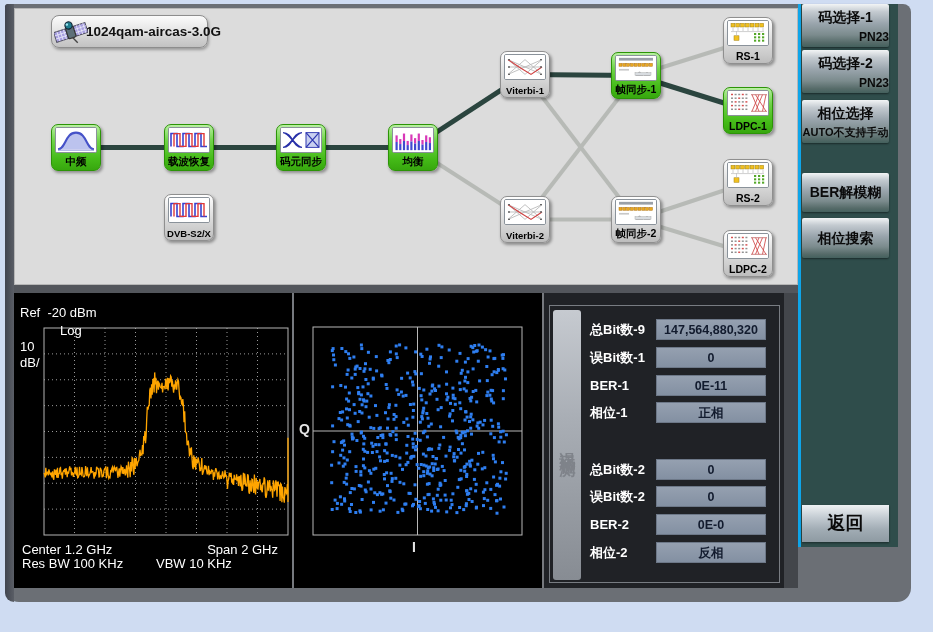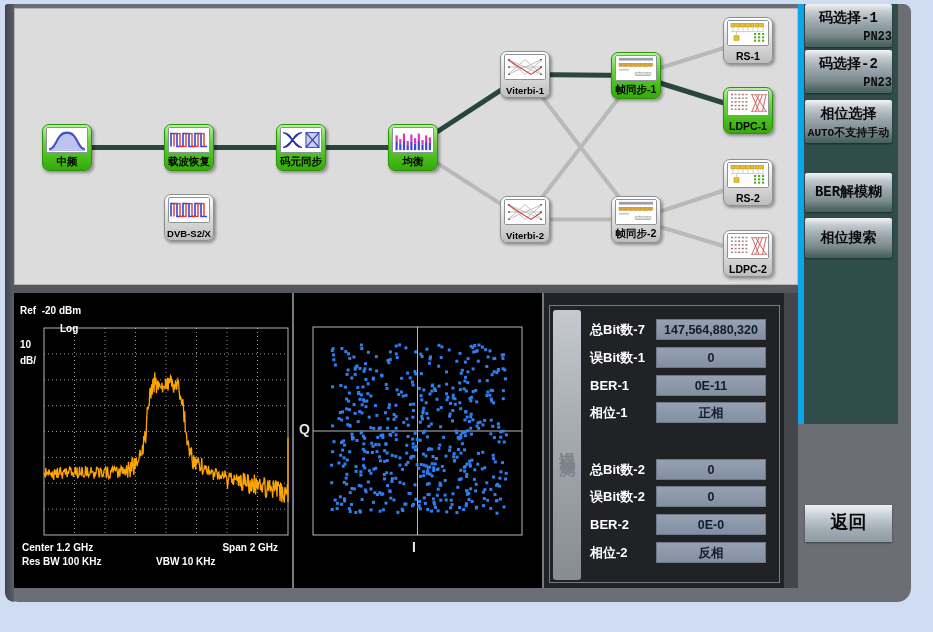--- a/index.html
+++ b/index.html
@@ -31,39 +31,39 @@
               background:linear-gradient(180deg,#fbfbfb 0%,#e6e6e6 45%,#cfcfcf 75%,#c2c2c2 100%);
               border:1px solid #8d8d8d;box-shadow:1px 2px 3px rgba(0,0,0,.3);
               display:flex;align-items:center;cursor:pointer;}
   .config-btn .sat{width:34px;height:32px;margin-left:2px;flex:none;}
   .config-btn .clabel{font-size:13.5px;font-weight:bold;color:#111;margin-left:-2px;white-space:nowrap;}
   
   .sep{height:8px;background:#53565c;}
   .charts-row{display:flex;height:295px;background:#43464b;}
   .panel-black{position:relative;height:295px;background:#000;}
   .gap{width:2px;height:295px;background:#76797e;}
-  .spec-text{position:absolute;color:#fff;font-weight:bold;font-size:10px;white-space:nowrap;}
+  .spec-text{position:absolute;color:#fff;font-weight:normal;font-size:13px;white-space:nowrap;}
   .axis-label{position:absolute;color:#e4e4e4;font-weight:bold;font-size:14px;}
   
   .ber-panel{position:relative;height:295px;background:#202226;}
   .ber-inner{position:absolute;left:5px;top:12px;width:231px;height:278px;border:1px solid #787c82;}
   .ber-tab{position:absolute;left:9px;top:17px;width:28px;height:270px;border-radius:3px;
            background:linear-gradient(180deg,#c6cad0 0%,#a9aeb5 40%,#878c93 100%);
            display:flex;align-items:center;justify-content:center;}
   .ber-tab span{writing-mode:vertical-rl;font-size:16px;font-weight:bold;color:#7f838a;
                 letter-spacing:3px;}
   .ber-row{position:absolute;left:0;width:100%;height:21px;}
   .ber-row .blabel{position:absolute;left:46px;top:0;line-height:21px;color:#fff;
                    font-weight:bold;font-size:13px;white-space:nowrap;}
   .ber-row .bval{position:absolute;left:112px;top:0;width:110px;height:21px;line-height:21px;
                  text-align:center;background:linear-gradient(180deg,#95a0b0,#8390a2);
                  border:1px solid #6d7888;color:#121b2e;font-weight:bold;font-size:12.5px;}
   
-  .sidebar{position:relative;width:100px;height:420px;background:#2f4d4b;
-           border-left:6px solid #0ea5e9;font-family:Liberation Mono, monospace;}
+  .sidebar{position:relative;width:100px;height:543px;background:#2f4d4b;
+           border-left:3px solid #0ea5e9;}
   .side-btn{position:absolute;left:1px;width:87px;cursor:pointer;
             background:linear-gradient(180deg,#f2f4f5 0%,#c3cad0 18%,#9aa5ad 45%,#7b8b8d 72%,#566b69 90%,#44605d 100%);
             box-shadow:0 1px 2px rgba(0,0,0,.45);border-radius:2px;}
   .side-btn .l1{display:block;text-align:center;font-size:14px;font-weight:bold;color:#0a0a0a;
                 white-space:nowrap;}
   .side-btn .l2{position:absolute;bottom:3px;width:100%;text-align:right;padding-right:0;
                 font-size:12px;font-weight:bold;color:#0a0a0a;}
   .side-btn .l2.center{text-align:center;padding-right:0;font-size:11px;}
   .return-btn{position:absolute;left:1px;top:501px;width:87px;height:37px;cursor:pointer;
               background:linear-gradient(180deg,#eef1f3 0%,#c2cad1 35%,#a2adb5 65%,#8e9aa2 100%);
@@ -87,22 +87,39 @@
               <line x1="621" y1="66.5" x2="733" y2="31.5" stroke="#b7bab6" stroke-width="4"></line>
               <line x1="621" y1="210.5" x2="733" y2="173.5" stroke="#b7bab6" stroke-width="4"></line>
               <line x1="621" y1="210.5" x2="733" y2="244.5" stroke="#b7bab6" stroke-width="4"></line>
               <line x1="61" y1="138.5" x2="174" y2="138.5" stroke="#2b453f" stroke-width="5"></line>
               <line x1="174" y1="138.5" x2="286" y2="138.5" stroke="#2b453f" stroke-width="5"></line>
               <line x1="286" y1="138.5" x2="398" y2="138.5" stroke="#2b453f" stroke-width="5"></line>
               <line x1="398" y1="138.5" x2="510" y2="65.5" stroke="#2b453f" stroke-width="5"></line>
               <line x1="510" y1="65.5" x2="621" y2="66.5" stroke="#2b453f" stroke-width="5"></line>
               <line x1="621" y1="66.5" x2="733" y2="101.5" stroke="#2b453f" stroke-width="5"></line>
             </svg>
+          <div class="config-btn">
+            <div class="sat">
+              <svg viewBox="0 0 30 30">
+                <g transform="rotate(-18 15 15)">
+                  <rect x="0.5" y="10" width="11" height="9" fill="#a79fe0" stroke="#4a4a5a" stroke-width="0.8"></rect>
+                  <path d="M0.5 13h11M0.5 16h11M3.5 10v9M6.5 10v9M9.5 10v9" stroke="#e8e8f8" stroke-width="0.7"></path>
+                  <rect x="18.5" y="10" width="11" height="9" fill="#a79fe0" stroke="#4a4a5a" stroke-width="0.8"></rect>
+                  <path d="M18.5 13h11M18.5 16h11M21.5 10v9M24.5 10v9M27.5 10v9" stroke="#e8e8f8" stroke-width="0.7"></path>
+                  <rect x="11.5" y="9.5" width="7" height="10" rx="1.5" fill="#5d6f78" stroke="#333"></rect>
+                  <circle cx="15" cy="8" r="3.2" fill="#1f7d8e" stroke="#123"></circle>
+                  <circle cx="13.8" cy="6.8" r="1.1" fill="#9fe4ee"></circle>
+                  <path d="M15 19l3 6" stroke="#444" stroke-width="1.2"></path>
+                </g>
+              </svg>
+            </div>
+            <span class="clabel">1024qam-aircas-3.0G</span>
+          </div>
           <div id="flow-nodes">
-              <div class="node active" style="left: 27px; top: 115px; padding-left: 32px;">
+              <div class="node active" style="left: 36px; top: 115px; padding-left: 32px;">
                 <div class="icon-box">
                   <svg viewBox="0 0 40 26" preserveAspectRatio="none">
                     <rect width="40" height="26" fill="#fff"></rect>
                     <path d="M2 23 C10 22.5 9 5 20 5 C31 5 30 22.5 38 23 Z" fill="#bcc3ee"></path>
                     <path d="M2 23 C10 22.5 9 5 20 5 C31 5 30 22.5 38 23" fill="none" stroke="#4652c8" stroke-width="2.2"></path>
                     <path d="M2 24 h36" stroke="#8890d8" stroke-width="1"></path>
                   </svg>
                 </div>
                 <div class="nlabel">中频</div>
               </div>
@@ -972,21 +989,21 @@
             <div class="axis-label" style="left:118px;top:246px;">I</div>
           </div>
           <div class="gap"></div>
           <div class="ber-panel" style="width:240px;">
             <div class="ber-inner"></div>
             <div class="ber-tab">
               <span>误码检测</span>
             </div>
             <div id="ber-rows">
                 <div class="ber-row" style="top: 26px;">
-                  <div class="blabel">总Bit数-7</div>
+                  <div class="blabel">总Bit数-9</div>
                   <div class="bval">147,564,880,320</div>
                 </div>
                 <div class="ber-row" style="top: 54px;">
                   <div class="blabel">误Bit数-1</div>
                   <div class="bval">0</div>
                 </div>
                 <div class="ber-row" style="top: 82px;">
                   <div class="blabel">BER-1</div>
                   <div class="bval">0E-11</div>
                 </div>

